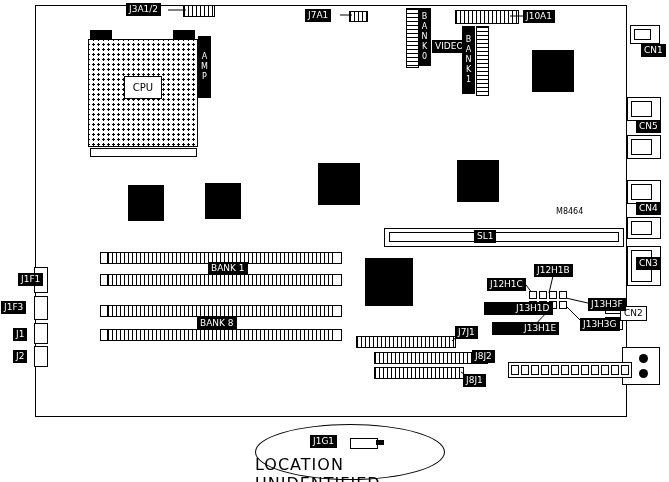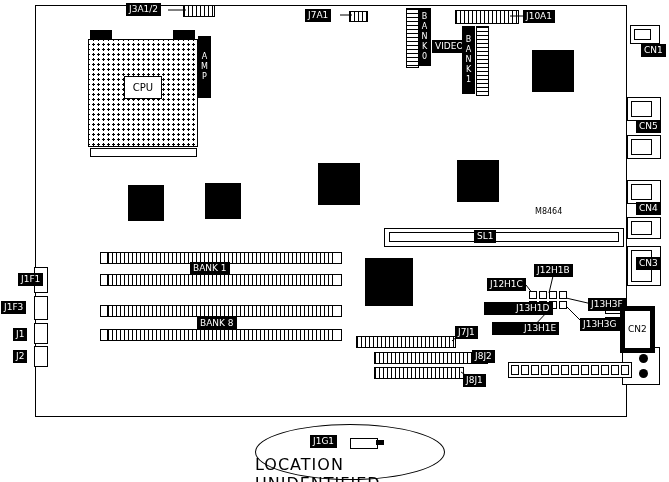--- a/index.html
+++ b/index.html
@@ -1,21 +1,21 @@
 <!DOCTYPE html>
 <html><head>
 <meta charset="utf-8">
 <style>
   html,body{margin:0;padding:0}
   body{font-family:"DejaVu Sans",sans-serif;background:#fff}
   #stage{position:relative;width:669px;height:482px;background:#fff;overflow:hidden}
   #stage > *{position:absolute}
   .outline{border:1px solid #000;background:#fff}
   .lbl{z-index:3;background:#000;color:#fff;font-size:9px;line-height:11px;padding:1px 3px;white-space:nowrap}
-  .lbl-w{z-index:3;background:#fff;color:#000;border:5px solid #000000;font-size:9px;line-height:11px;padding:13px 3px;white-space:nowrap}
+  .lbl-w{z-index:3;background:#fff;color:#000;border:1px solid #000000;font-size:9px;line-height:11px;padding:1px 3px;white-space:nowrap}
   .vlbl{z-index:3;background:#000;color:#fff;font-size:8px;writing-mode:vertical-lr;text-orientation:upright;display:flex;align-items:center;justify-content:center;letter-spacing:1px}
   .chip{background:#000}
   .stripes-h{border:1px solid #000;background:repeating-linear-gradient(90deg,#000 0 1px,#fff 1px 4px)}
   .stripes-v{border:1px solid #000;background:repeating-linear-gradient(180deg,#000 0 1px,#fff 1px 4px)}
   .dotgrid{border:1px solid #000;background-image:radial-gradient(#000 1px,transparent 1.2px);background-size:5px 5px;background-position:2px 2px}
   .cpu-box{z-index:2;border:1px solid #000;background:#fff;color:#000;font-size:10px;display:flex;align-items:center;justify-content:center}
   .port{border:1px solid #000;background:#fff}
   .port::after{content:"";position:absolute;left:3px;top:3px;right:8px;bottom:3px;border:1px solid #000}
   .jblock{z-index:2;display:grid;grid-template-columns:repeat(4,8px);grid-auto-rows:8px;gap:2px}
   .jblock span{border:1px solid #000;background:#fff;display:block}
@@ -70,34 +70,34 @@
   <div class="vlbl" style="left:198px;top:36px;width:13px;height:62px;">AMP</div>
   <div class="outline" style="left:90px;top:148px;width:105px;height:7px;"></div>
 
   <div class="chip" style="left:128px;top:185px;width:36px;height:36px;"></div>
   <div class="chip" style="left:205px;top:183px;width:36px;height:36px;"></div>
   <div class="chip" style="left:318px;top:163px;width:42px;height:42px;"></div>
   <div class="chip" style="left:457px;top:160px;width:42px;height:42px;"></div>
   <div class="chip" style="left:532px;top:50px;width:42px;height:42px;"></div>
   <div class="chip" style="left:365px;top:258px;width:48px;height:48px;"></div>
 
-  <div class="smalltext" style="left:535px;top:207px;">M8464</div>
+  <div class="smalltext" style="left:556px;top:207px;">M8464</div>
 
   <div class="outline" style="left:384px;top:228px;width:238px;height:17px;"></div>
   <div class="outline" style="left:389px;top:232px;width:228px;height:8px;"></div>
   <div class="lbl" style="left:474px;top:230px;">SL1</div>
 
   <div class="outline" style="left:100px;top:252px;width:8px;height:10px;"></div>
   <div class="stripes-h" style="left:107px;top:252px;width:226px;height:10px;"></div>
   <div class="outline" style="left:332px;top:252px;width:8px;height:10px;"></div>
 
   <div class="outline" style="left:100px;top:274px;width:8px;height:10px;"></div>
   <div class="stripes-h" style="left:107px;top:274px;width:226px;height:10px;"></div>
   <div class="outline" style="left:332px;top:274px;width:8px;height:10px;"></div>
-  <div class="lbl" style="left:190px;top:262px;">BANK 1</div>
+  <div class="lbl" style="left:208px;top:262px;">BANK 1</div>
 
   <div class="outline" style="left:100px;top:305px;width:8px;height:10px;"></div>
   <div class="stripes-h" style="left:107px;top:305px;width:226px;height:10px;"></div>
   <div class="outline" style="left:332px;top:305px;width:8px;height:10px;"></div>
 
   <div class="outline" style="left:100px;top:329px;width:8px;height:10px;"></div>
   <div class="stripes-h" style="left:107px;top:329px;width:226px;height:10px;"></div>
   <div class="outline" style="left:332px;top:329px;width:8px;height:10px;"></div>
   <div class="lbl" style="left:197px;top:317px;">BANK 8</div>
 

